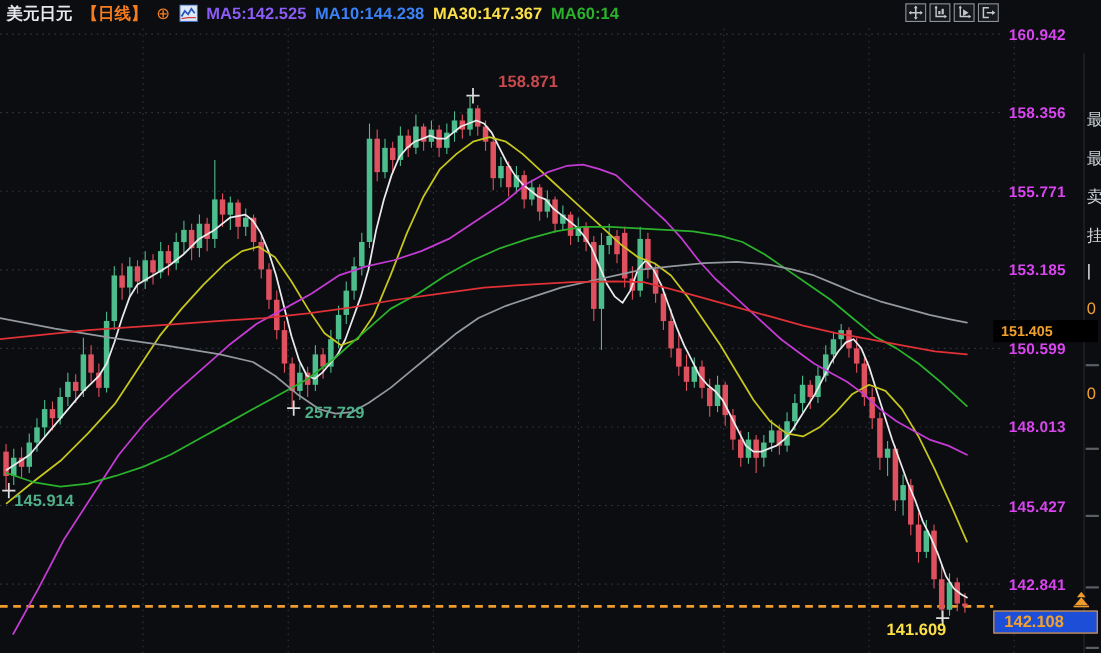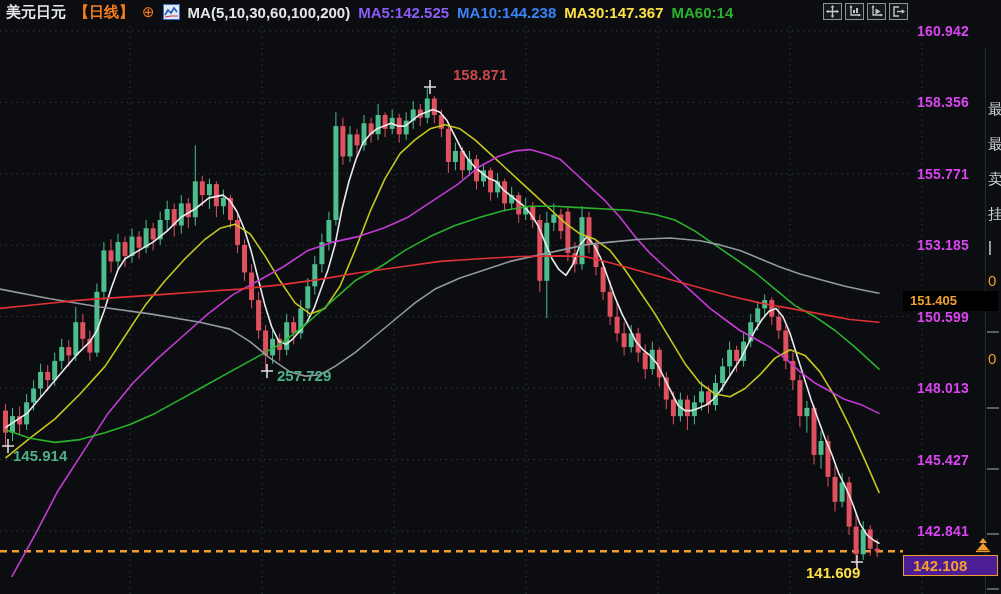--- a/index.html
+++ b/index.html
@@ -15,21 +15,21 @@
   .hd-ma{font-weight:700;}
   
   #toolbar{position:absolute;right:93px;top:3px;display:flex;gap:3px;z-index:30;}
   .tbtn{width:19px;height:17px;background:#17191d;border:1px solid #8e939b;box-sizing:border-box;
         display:flex;align-items:center;justify-content:center;}
   
   .ylab{position:absolute;left:917px;transform:translateY(-50%);font-size:14px;font-weight:700;
         color:#d946ef;letter-spacing:.2px;z-index:5;}
   #hl-tag{position:absolute;left:903px;width:95px;height:20px;background:#000;color:#f2a12c;
         font-size:13px;font-weight:700;line-height:20px;padding-left:7px;box-sizing:border-box;z-index:8;}
-  #price-tag{position:absolute;left:903px;width:95px;height:21px;background:#4c1d95;border:1px solid #ef9b2d;
+  #price-tag{position:absolute;left:903px;width:95px;height:21px;background:#1d4ed8;border:1px solid #ef9b2d;
         color:#f2a12c;font-size:15px;font-weight:700;line-height:19px;padding-left:9px;box-sizing:border-box;z-index:8;}
   
   .annot{position:absolute;font-size:15px;font-weight:700;white-space:nowrap;z-index:6;}
   
   #watermark{position:absolute;left:777px;top:528px;font-size:45px;font-weight:700;color:#fdfdfd;
         letter-spacing:2px;z-index:20;text-shadow:0 0 2px rgba(0,0,0,.6);}
   
   #side-sep{position:absolute;left:985px;top:48px;width:1px;height:546px;background:#26292e;z-index:4;}
   .side-ch{position:absolute;left:988px;font-size:15px;color:#cfd3d8;z-index:5;white-space:nowrap;}
   .side-dash{position:absolute;left:987px;width:12px;height:2px;background:#5a5f66;z-index:5;}
@@ -323,21 +323,20 @@
     <span class="hd">美元日元</span>
     <span class="hd hd-period">【日线】</span>
     <span class="hd-plus">⊕</span>
     <span style="display:inline-flex;">
       <svg width="17" height="16" viewBox="0 0 17 16">
         <rect x="0.5" y="0.5" width="16" height="15" fill="#dfe8f7" stroke="#3b6fc4"></rect>
         <polyline points="2,11 5,6 8,9 11,4 14,8" fill="none" stroke="#2757b8" stroke-width="1.6"></polyline>
         <polyline points="2,13 8,12 15,12" fill="none" stroke="#d23a3a" stroke-width="1.2"></polyline>
       </svg>
     </span>
-    <span class="hd hd-ma" style="color:#e4e6e9;">MA(5,10,30,60,100,200)</span>
     <span class="hd" style="color:#8b5cf6;">MA5:142.525</span>
     <span class="hd" style="color:#3b82f6;">MA10:144.238</span>
     <span class="hd" style="color:#fde047;">MA30:147.367</span>
     <span class="hd" style="color:#2bb22c;">MA60:14</span>
   </div>
 
   <div id="toolbar">
     <span class="tbtn">
       <svg width="13" height="13" viewBox="0 0 13 13">
         <path d="M6.5 1v11M1 6.5h11" stroke="#c3c7cd" stroke-width="1.4"></path>

